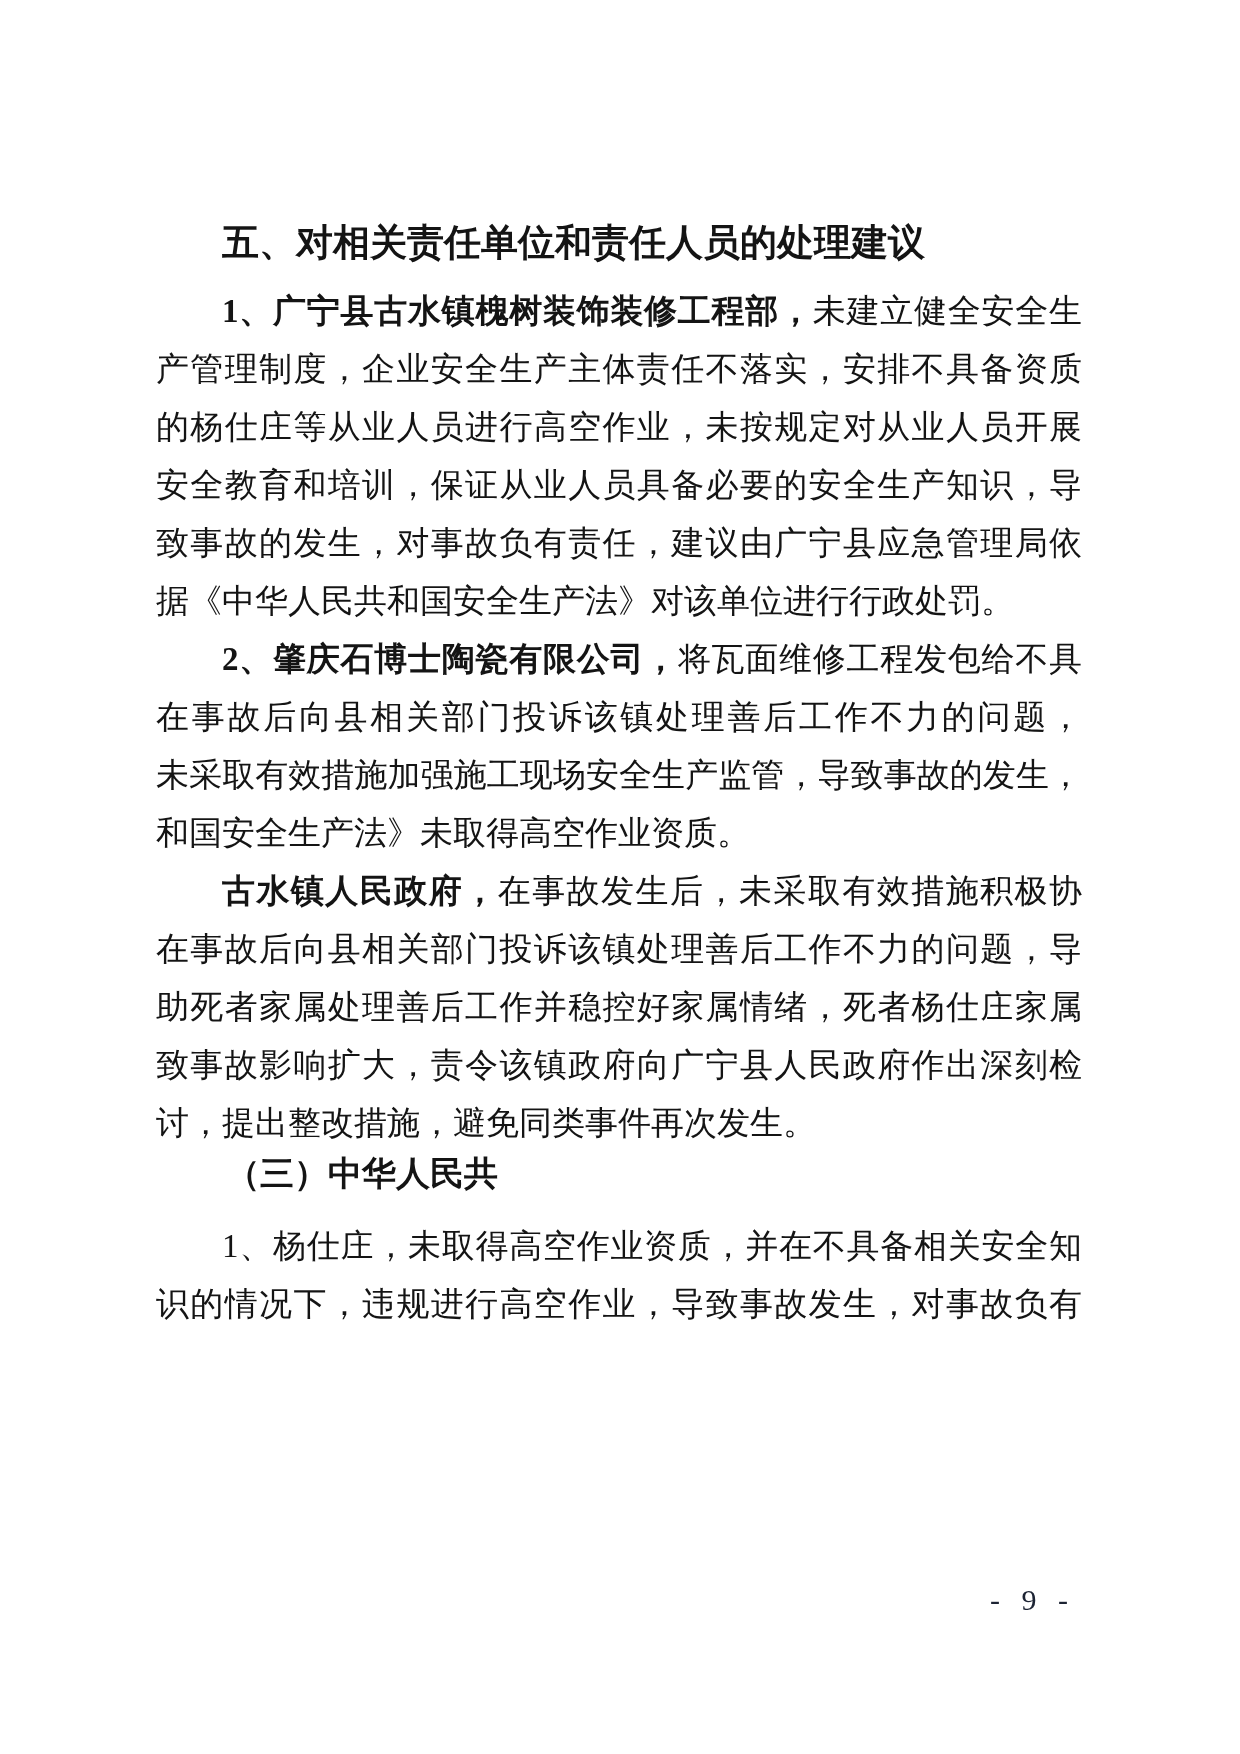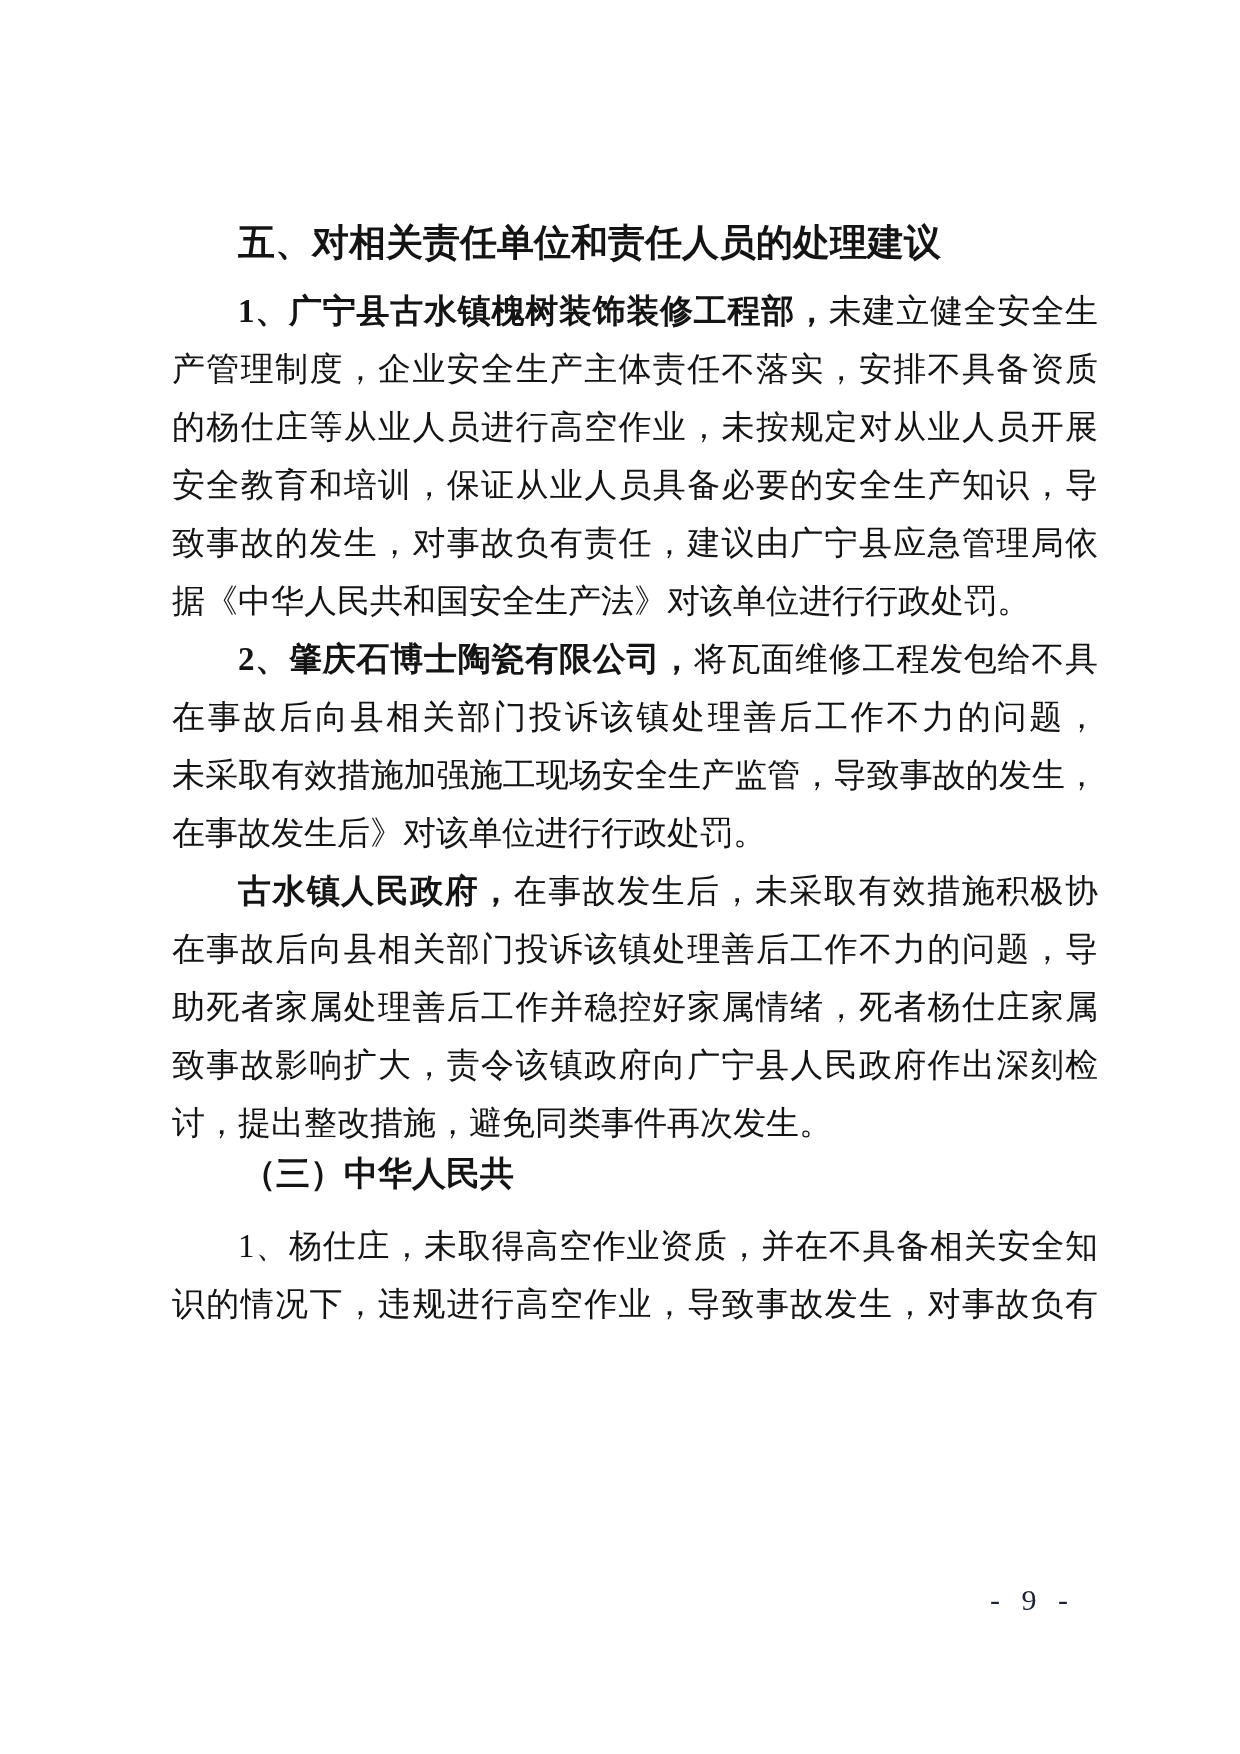--- a/index.html
+++ b/index.html
@@ -7,21 +7,21 @@
     position: relative;
     width: 1240px;
     height: 1754px;
     background: #ffffff;
     color: #141414;
     font-family: "Liberation Serif", serif;
     overflow: hidden;
   }
   .doc {
     position: absolute;
-    left: 172px;
+    left: 156px;
     top: 221px;
     width: 926px;
   }
   .h1 {
     font-family: "Liberation Sans", sans-serif;
     font-weight: 900;
     font-size: 37px;
     line-height: 44px;
     height: 61px;
     margin: 0;
@@ -76,21 +76,21 @@
       <div class="line">的杨仕庄等从业人员进行高空作业，未按规定对从业人员开展</div>
       <div class="line">安全教育和培训，保证从业人员具备必要的安全生产知识，导</div>
       <div class="line">致事故的发生，对事故负有责任，建议由广宁县应急管理局依</div>
       <div class="line end">据《中华人民共和国安全生产法》对该单位进行行政处罚。</div>
     </div>
 
     <div class="para">
       <div class="line first"><span class="b">2、肇庆石博士陶瓷有限公司，</span><span>将瓦面维修工程发包给不具</span></div>
       <div class="line">在事故后向县相关部门投诉该镇处理善后工作不力的问题，</div>
       <div class="line">未采取有效措施加强施工现场安全生产监管，导致事故的发生，</div>
-      <div class="line end">在事故发生后》对该单位进行行政处罚。</div>
+      <div class="line end">和国安全生产法》未取得高空作业资质。</div>
     </div>
 
 
     <div class="para">
       <div class="line first"><span class="b">古水镇人民政府，</span><span>在事故发生后，未采取有效措施积极协</span></div>
       <div class="line">在事故后向县相关部门投诉该镇处理善后工作不力的问题，导</div>
       <div class="line">助死者家属处理善后工作并稳控好家属情绪，死者杨仕庄家属</div>
       <div class="line">致事故影响扩大，责令该镇政府向广宁县人民政府作出深刻检</div>
       <div class="line end">讨，提出整改措施，避免同类事件再次发生。</div>
     </div>

